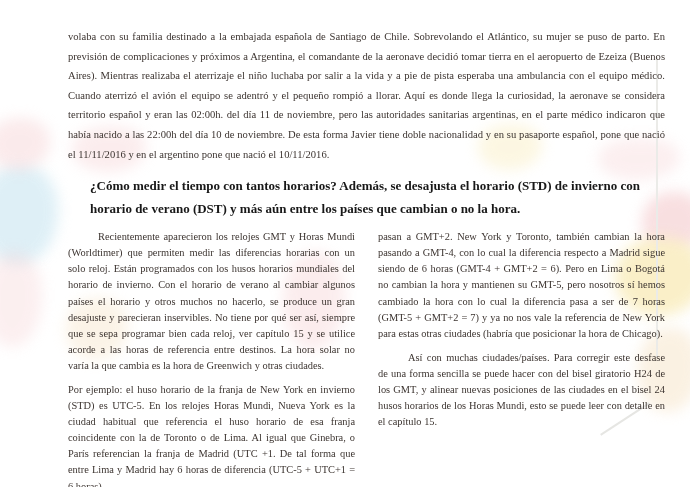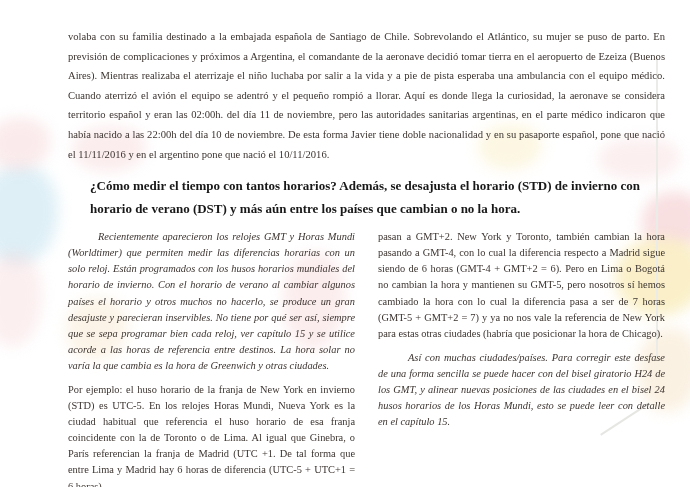--- a/index.html
+++ b/index.html
@@ -33,21 +33,21 @@
     margin:0;font-size:10.6px;line-height:19.6px;text-align:justify;
     color:var(--body-ink);
   }
   .heading{
     margin:10px 22px 9px 22px;font-size:13px;line-height:23px;font-weight:bold;
     text-align:left;color:var(--heading-ink);
   }
   .columns{display:flex;gap:23px;}
   .col{width:287px;font-size:10.4px;line-height:16.1px;text-align:justify;}
   .col p{margin:0 0 8px 0;}
-  .col p.indent{text-indent:30px;font-style:italic;}
+  .col p.indent{text-indent:30px;}
 
   .footer{
     position:absolute;left:35px;right:58px;bottom:16px;
     display:flex;justify-content:space-between;align-items:baseline;
     font-size:9px;letter-spacing:.3px;color:var(--footer-ink);
   }
   .footer-right{display:flex;gap:26px;}
 </style>
 </head>
 <body>

